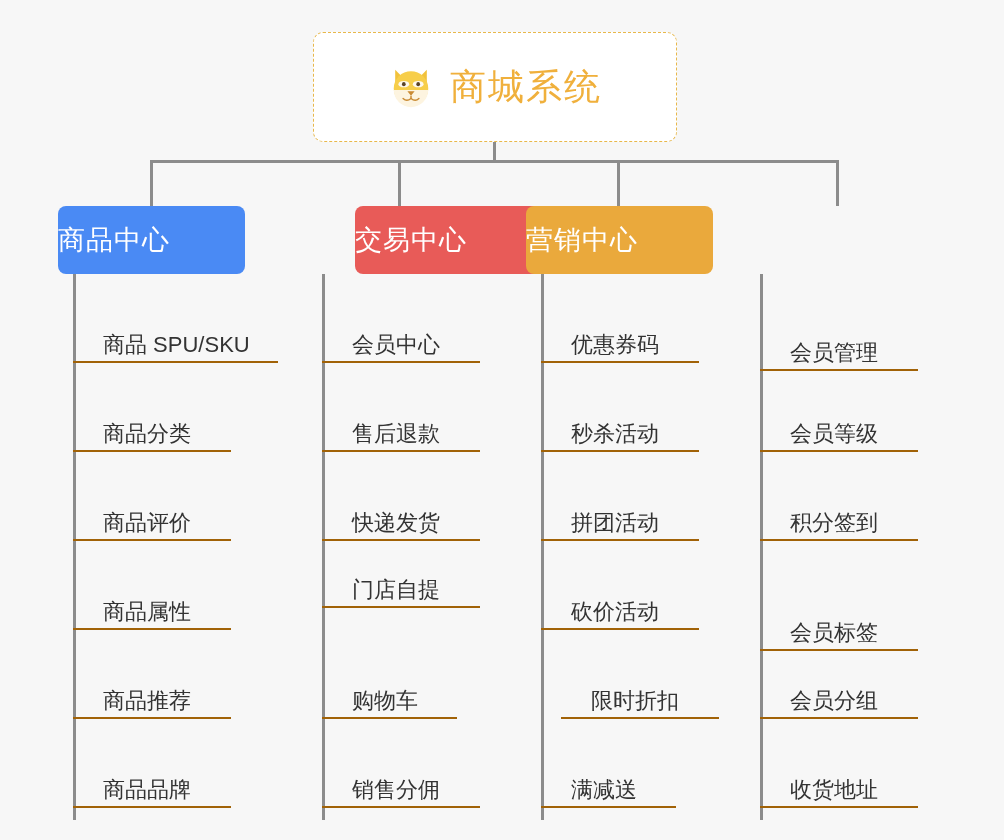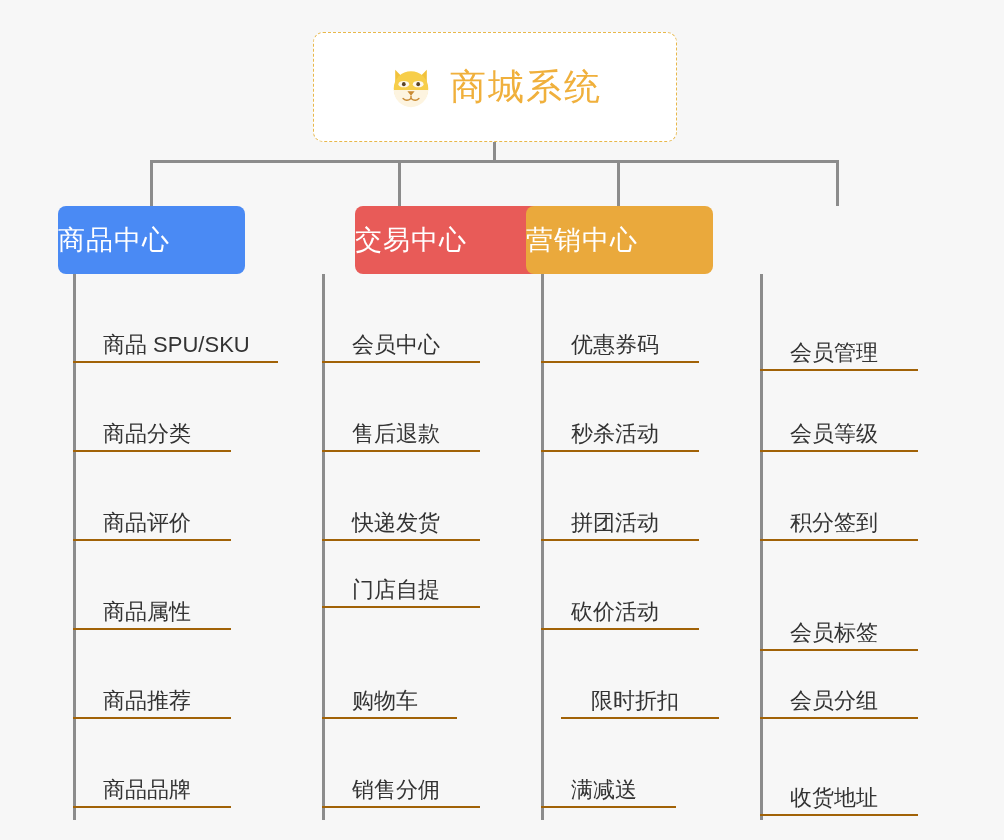--- a/index.html
+++ b/index.html
@@ -217,18 +217,18 @@
       </div>
     <div class="leaf" style="left:0; top:178px; width:158px; height:89px;">
         <span class="leaf-label">积分签到</span>
       </div>
     <div class="leaf" style="left:0; top:267px; width:158px; height:110px;">
         <span class="leaf-label">会员标签</span>
       </div>
     <div class="leaf" style="left:0; top:356px; width:158px; height:89px;">
         <span class="leaf-label">会员分组</span>
       </div>
-    <div class="leaf" style="left:0; top:445px; width:158px; height:89px;margin-top:8px;">
+    <div class="leaf" style="left:0; top:445px; width:158px; height:89px;">
         <span class="leaf-label">收货地址</span>
       </div>
   </div>
 
 </div>
 
 </body></html>

